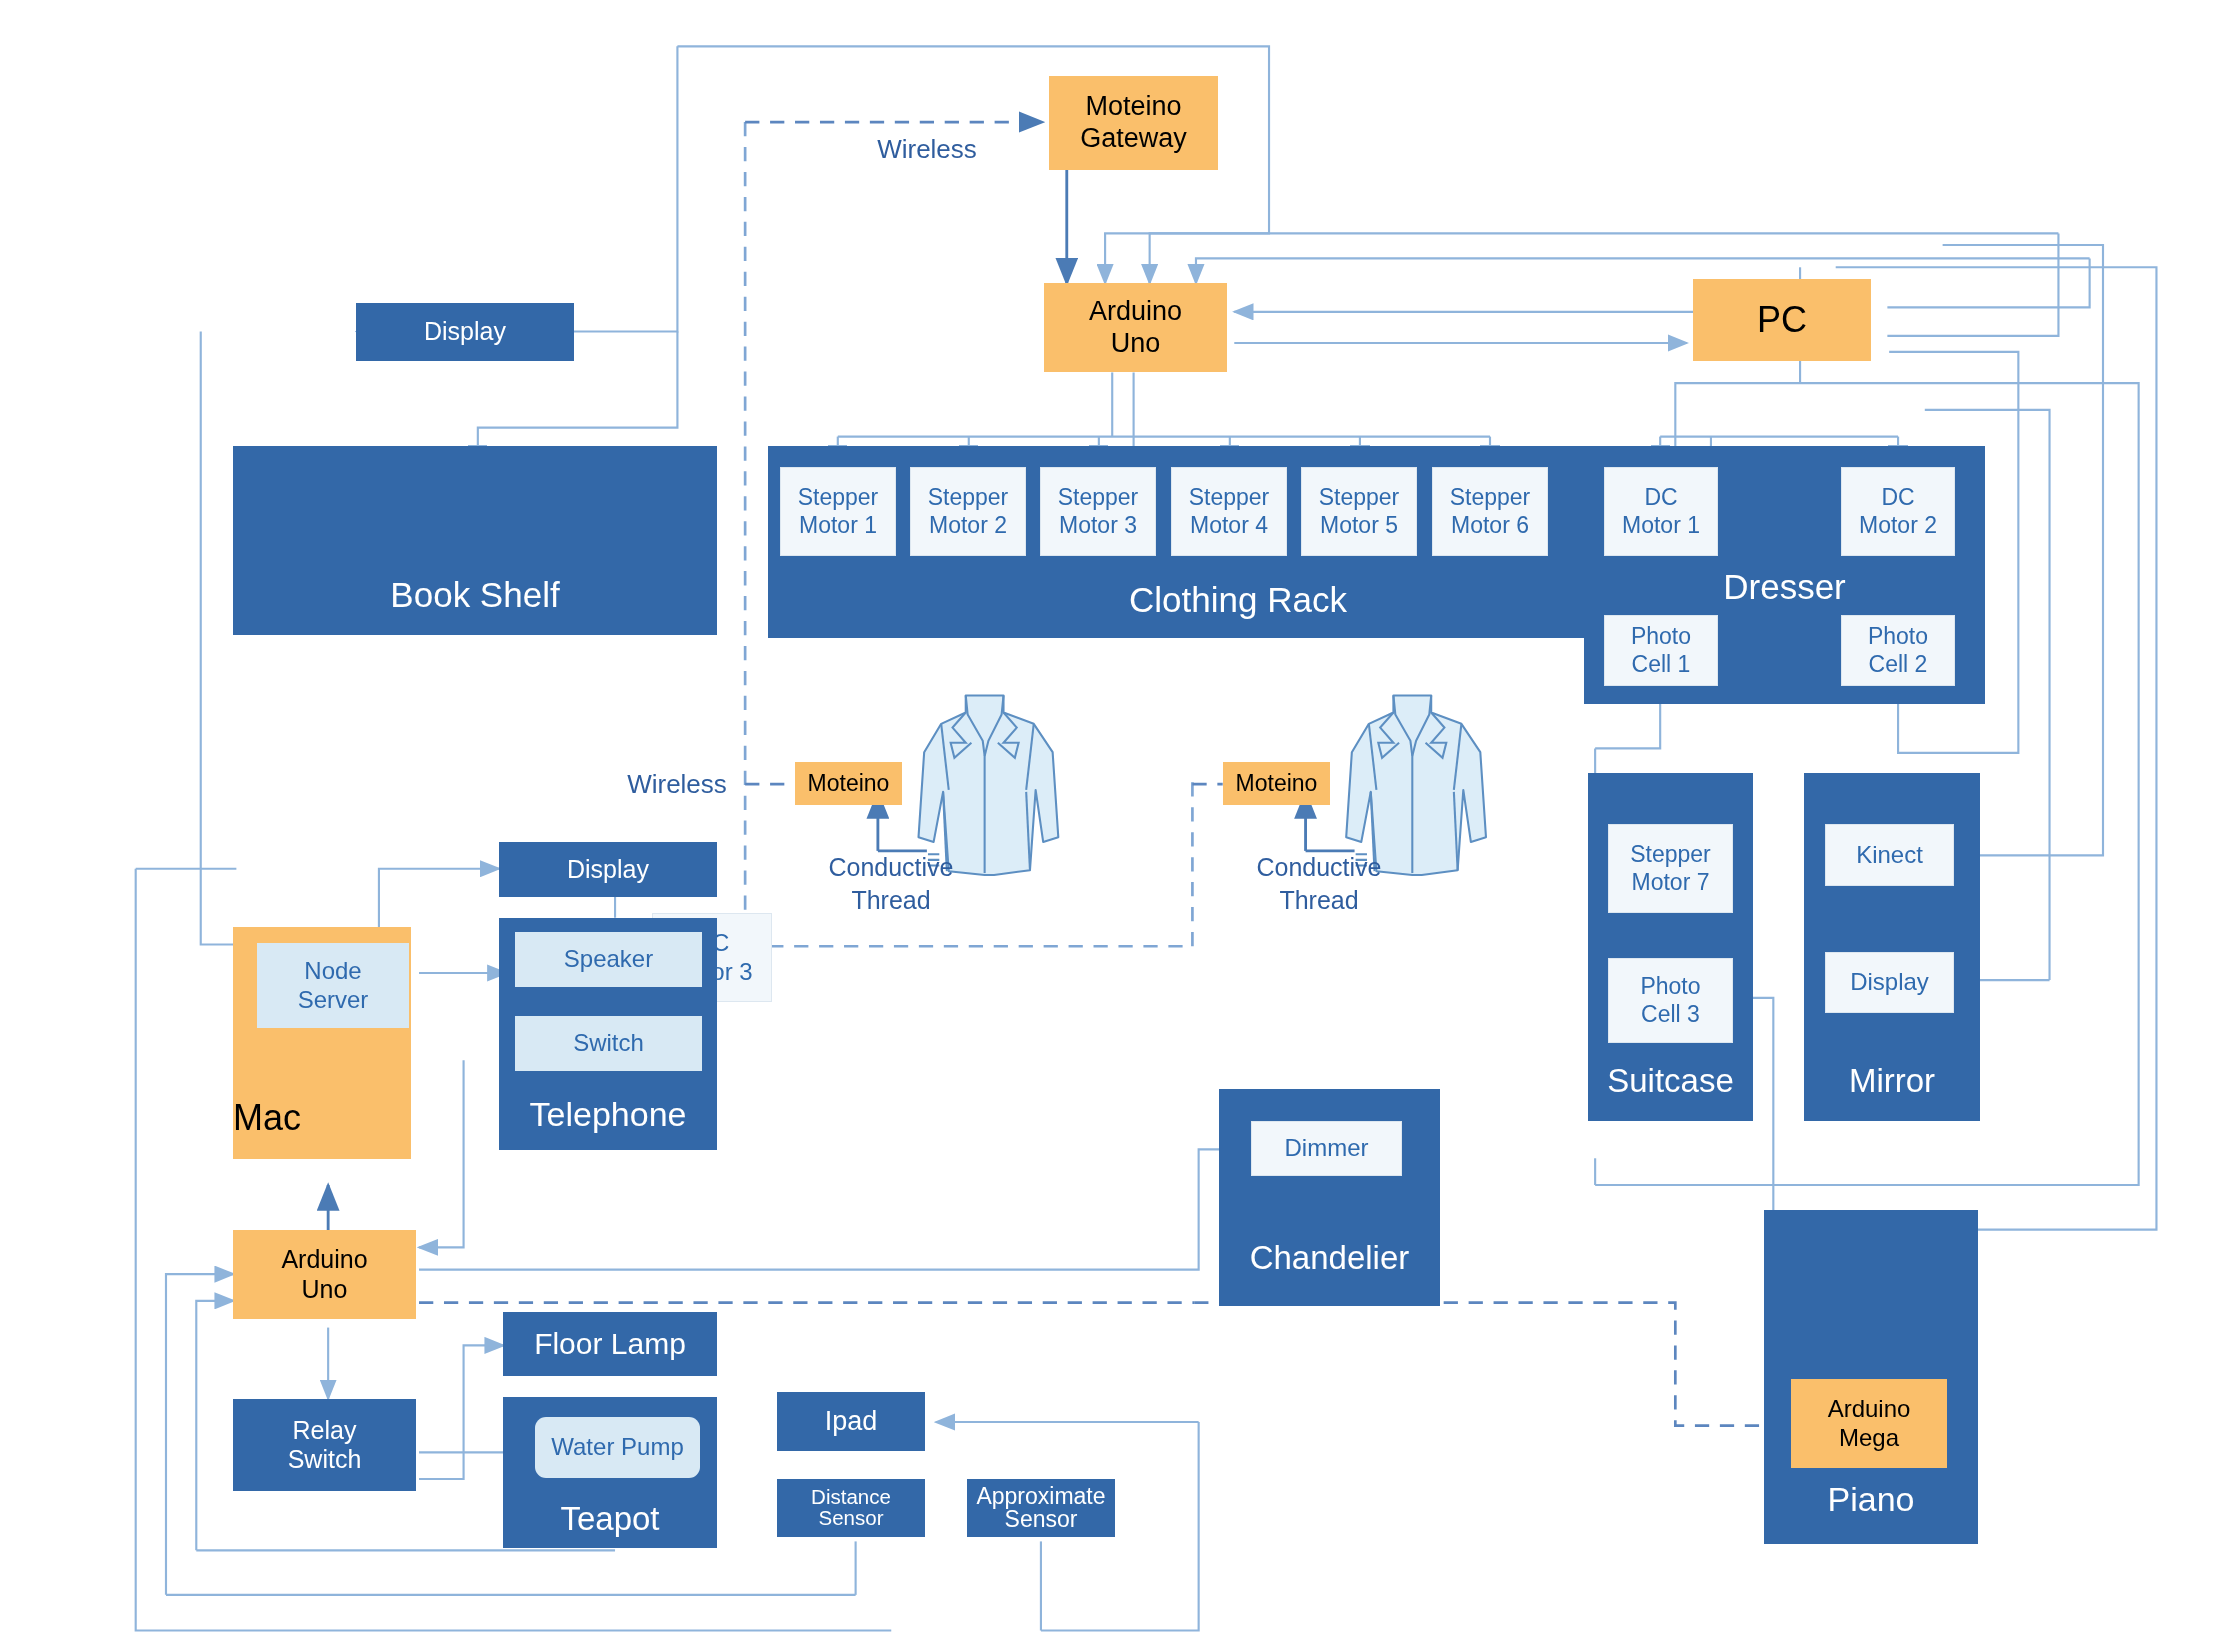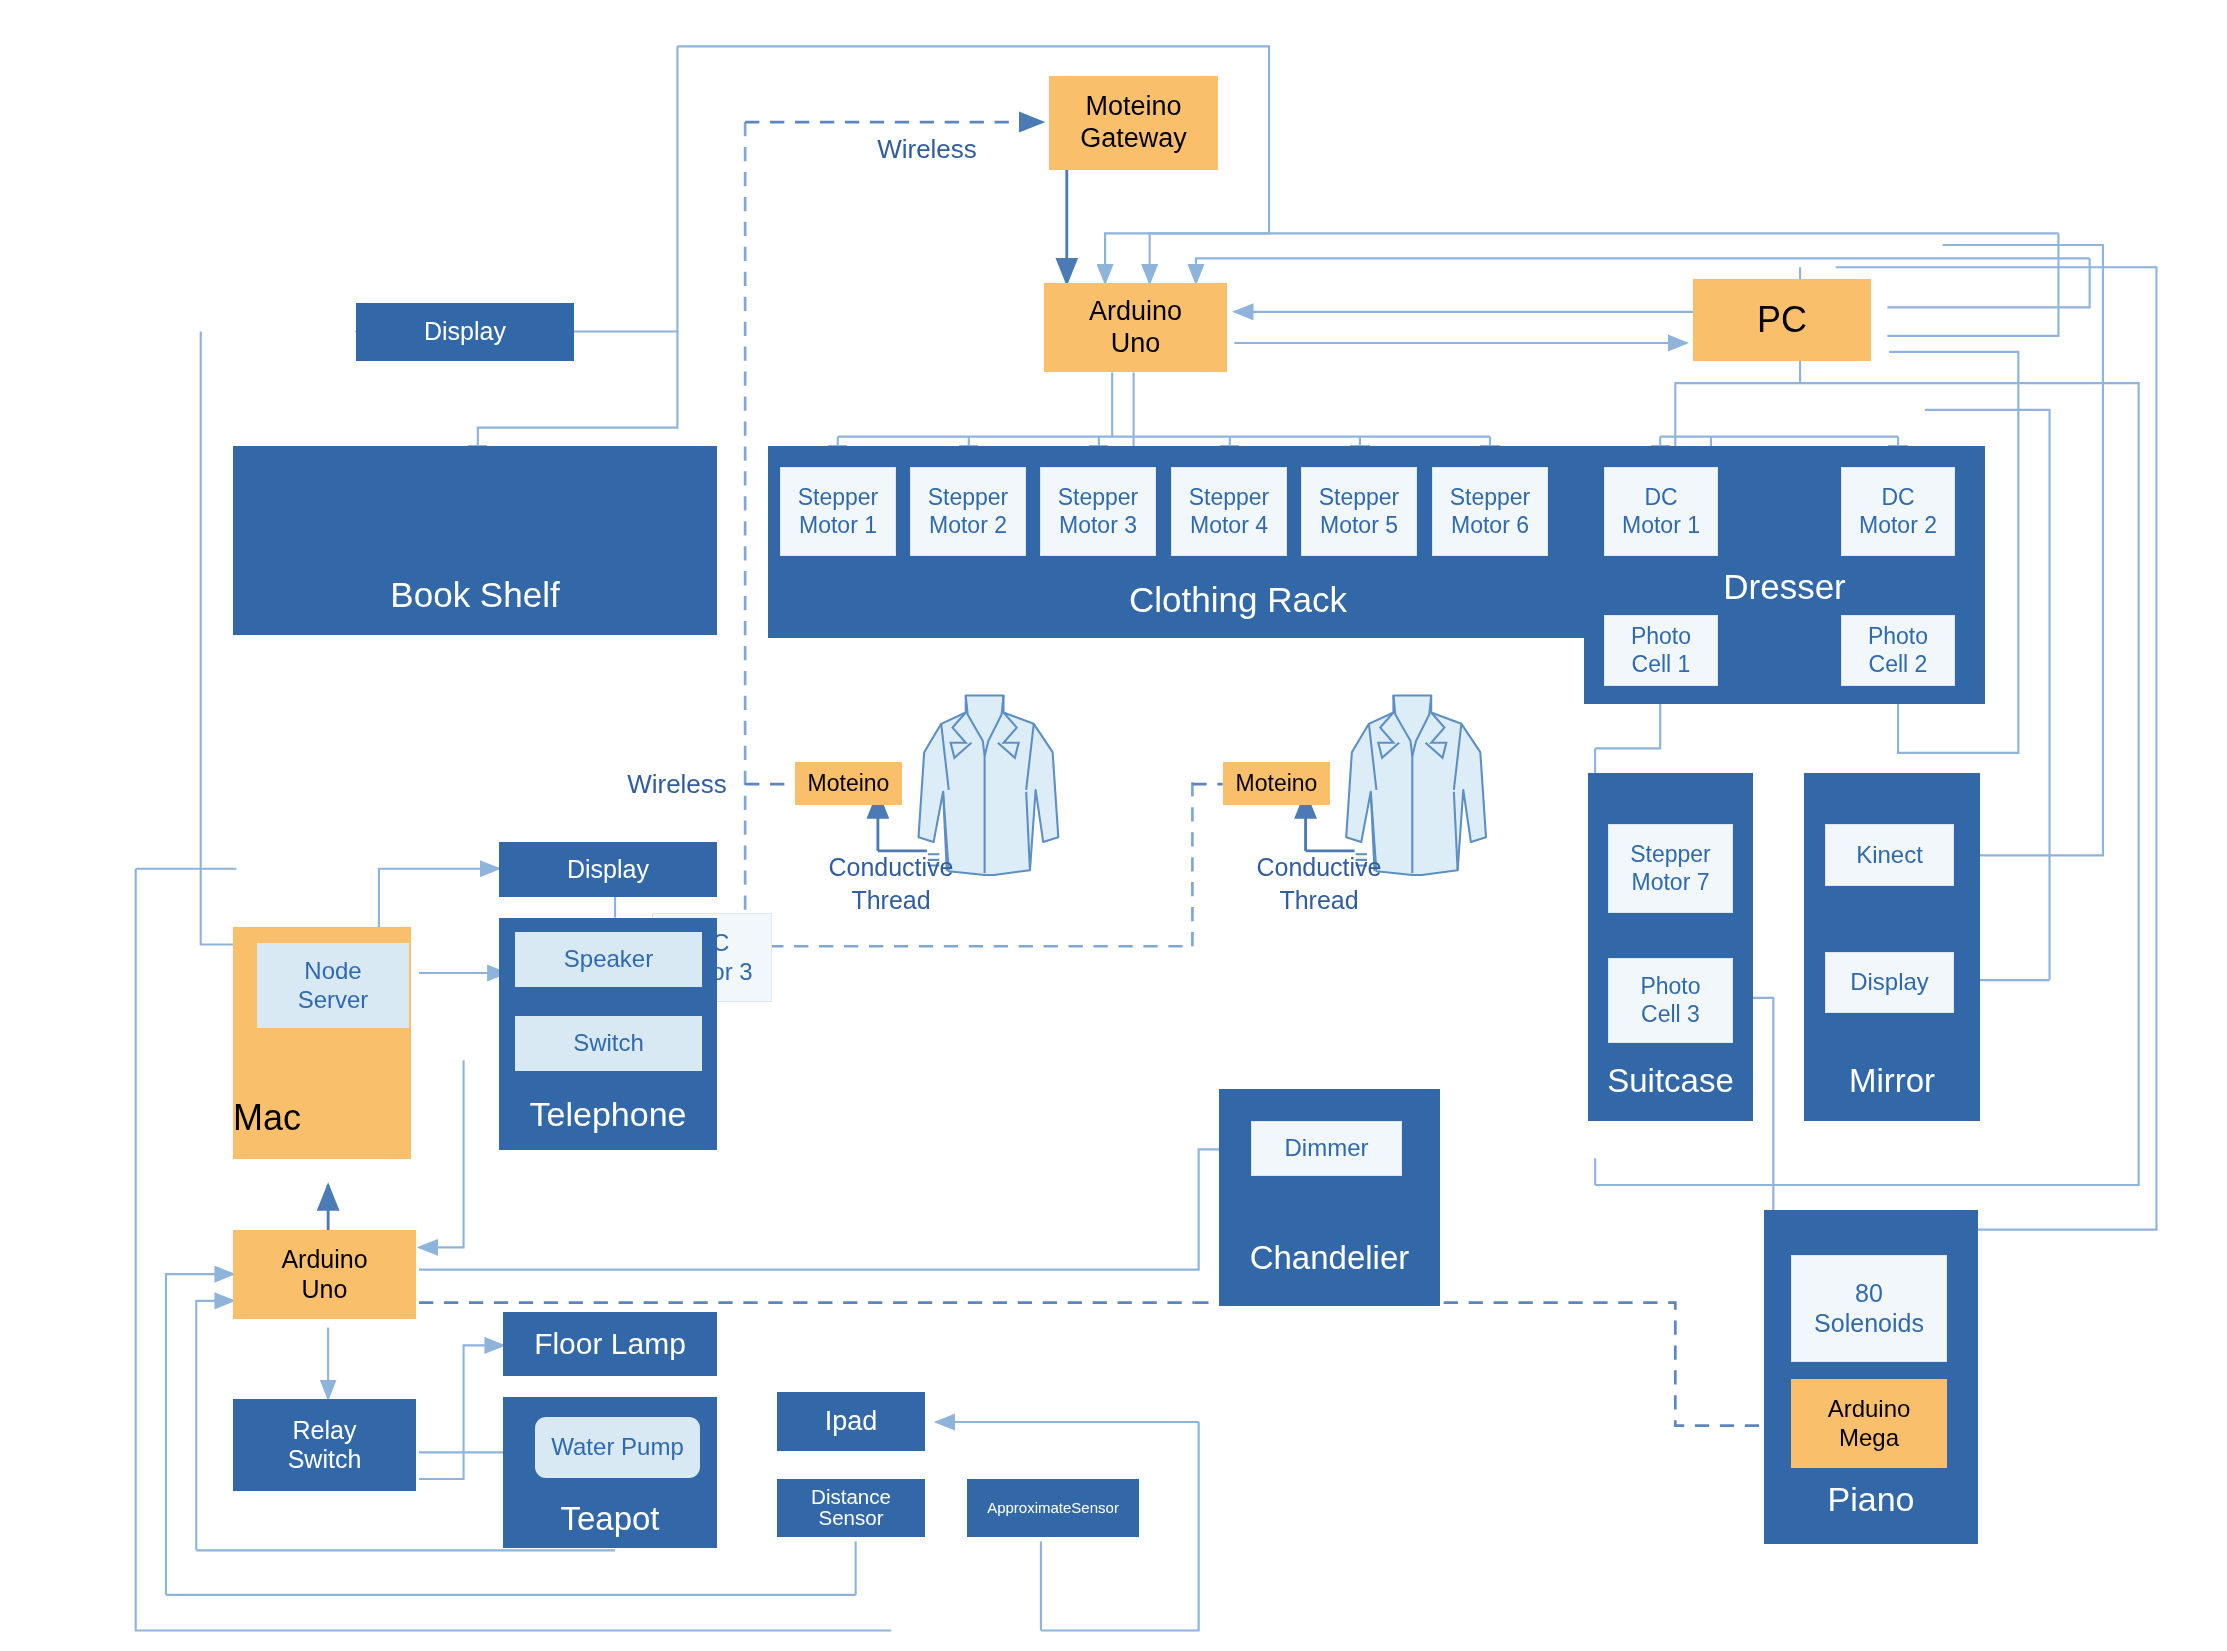--- a/index.html
+++ b/index.html
@@ -335,38 +335,34 @@
 
   <div class="node bluebox" style="left:777px;top:1392px;width:148px;height:59px;font-size:27px;">
     <span>Ipad</span>
   </div>
 
   <div class="node bluebox" style="left:777px;top:1479px;width:148px;height:58px;font-size:20.5px;flex-direction:column;line-height:1.02;">
     <span>Distance</span>
     <span>Sensor</span>
   </div>
 
-  <div class="node bluebox" style="left:967px;top:1479px;width:172px;height:58px;font-size:15px;flex-direction:row;line-height:1.02;">
+  <div class="node bluebox" style="left:967px;top:1479px;width:148px;height:58px;font-size:23px;flex-direction:column;line-height:1.02;">
     <span>Approximate</span>
     <span>Sensor</span>
   </div>
 
   <div class="node grp" style="left:1219px;top:1089px;width:221px;height:217px;">
     <div class="grp-title" style="bottom:28.5px;font-size:33px;">Chandelier</div>
   </div>
   <div class="node lightbox" style="left:1251px;top:1121px;width:151px;height:55px;font-size:24px;">
     <span>Dimmer</span>
   </div>
 
   <div class="node grp" style="left:1764px;top:1210px;width:214px;height:334px;">
     <div class="grp-title" style="bottom:25px;font-size:34px;">Piano</div>
-  </div>
-  <div class="node lightbox" style="left:1791px;top:1255px;width:156px;height:107px;font-size:25px;flex-direction:column;">
-    <span>80</span>
-    <span>Solenoids</span>
   </div>
   <div class="node orange" style="left:1791px;top:1379px;width:156px;height:89px;font-size:24px;flex-direction:column;">
     <span>Arduino</span>
     <span>Mega</span>
   </div>
 
 </div>
 
 
 </body></html>

